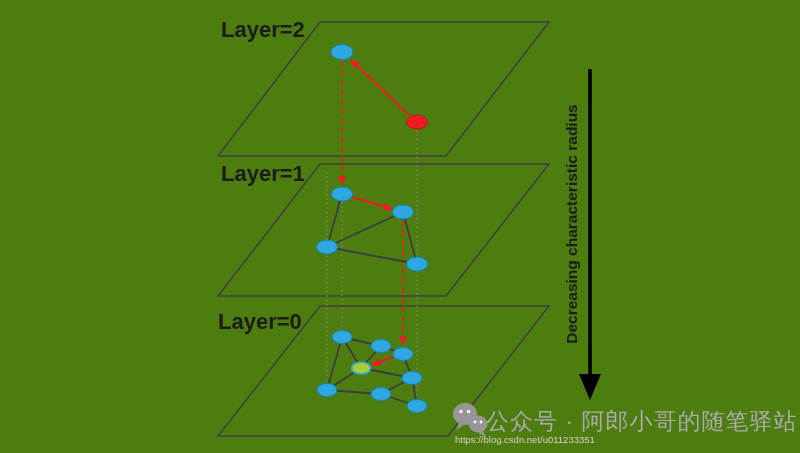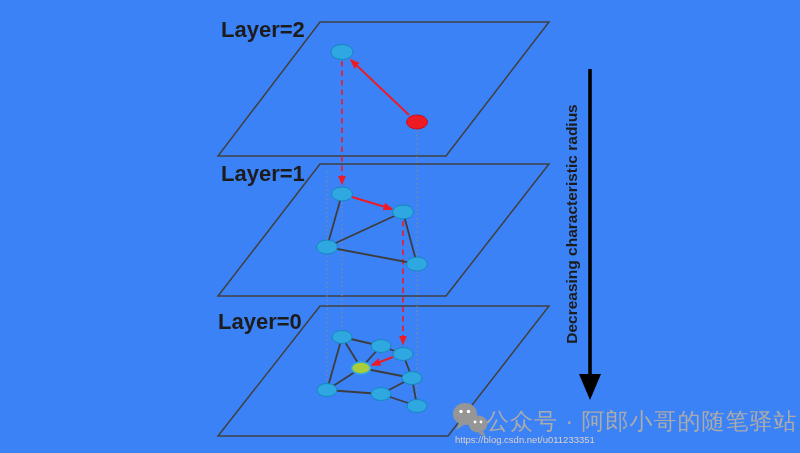--- a/index.html
+++ b/index.html
@@ -1,16 +1,16 @@
 <!DOCTYPE html>
 <html style="--node-blue: #2fa8e1; --node-blue-stroke: #1587be; --node-red: #ee1b24; --node-red-stroke: #c8101c; --node-green-fill: #a8cc3a; --node-green-stroke: #2fa8e1; --edge: #3d3d3d; --plane-stroke: #404040; --trace-red: #ee1b24; --trace-gray: #8c8c8c; --arrow-black: #000000; --label: #1c1c1c; --watermark-gray: #ababab; --watermark-url: #dccfca; --watermark-icon: #969696;"><head>
 <meta charset="utf-8">
 <style>
   html,body{margin:0;padding:0;background:#fff;}
-  .stage{position:relative;width:800px;height:453px;background:#3b82f6;overflow:hidden;
+  .stage{position:relative;width:800px;height:453px;background:#4d7c0f;overflow:hidden;
          font-family:"Liberation Sans",sans-serif;}
   svg{display:block;}
   .plane{fill:none;stroke:var(--plane-stroke);stroke-width:1.5;stroke-linejoin:miter;}
   .edge{stroke:var(--edge);stroke-width:1.8;stroke-linecap:round;}
   .proj{stroke:var(--trace-gray);stroke-width:1;stroke-dasharray:1.6 2.8;}
   .descent{stroke:var(--trace-red);stroke-width:1.6;stroke-dasharray:5.5 4;}
   .hop{stroke:var(--trace-red);stroke-width:1.9;}
   .arrowhead{fill:var(--trace-red);}
   .node-blue{fill:var(--node-blue);stroke:var(--node-blue-stroke);stroke-width:1;}
   .node-red{fill:var(--node-red);stroke:var(--node-red-stroke);stroke-width:1;}

